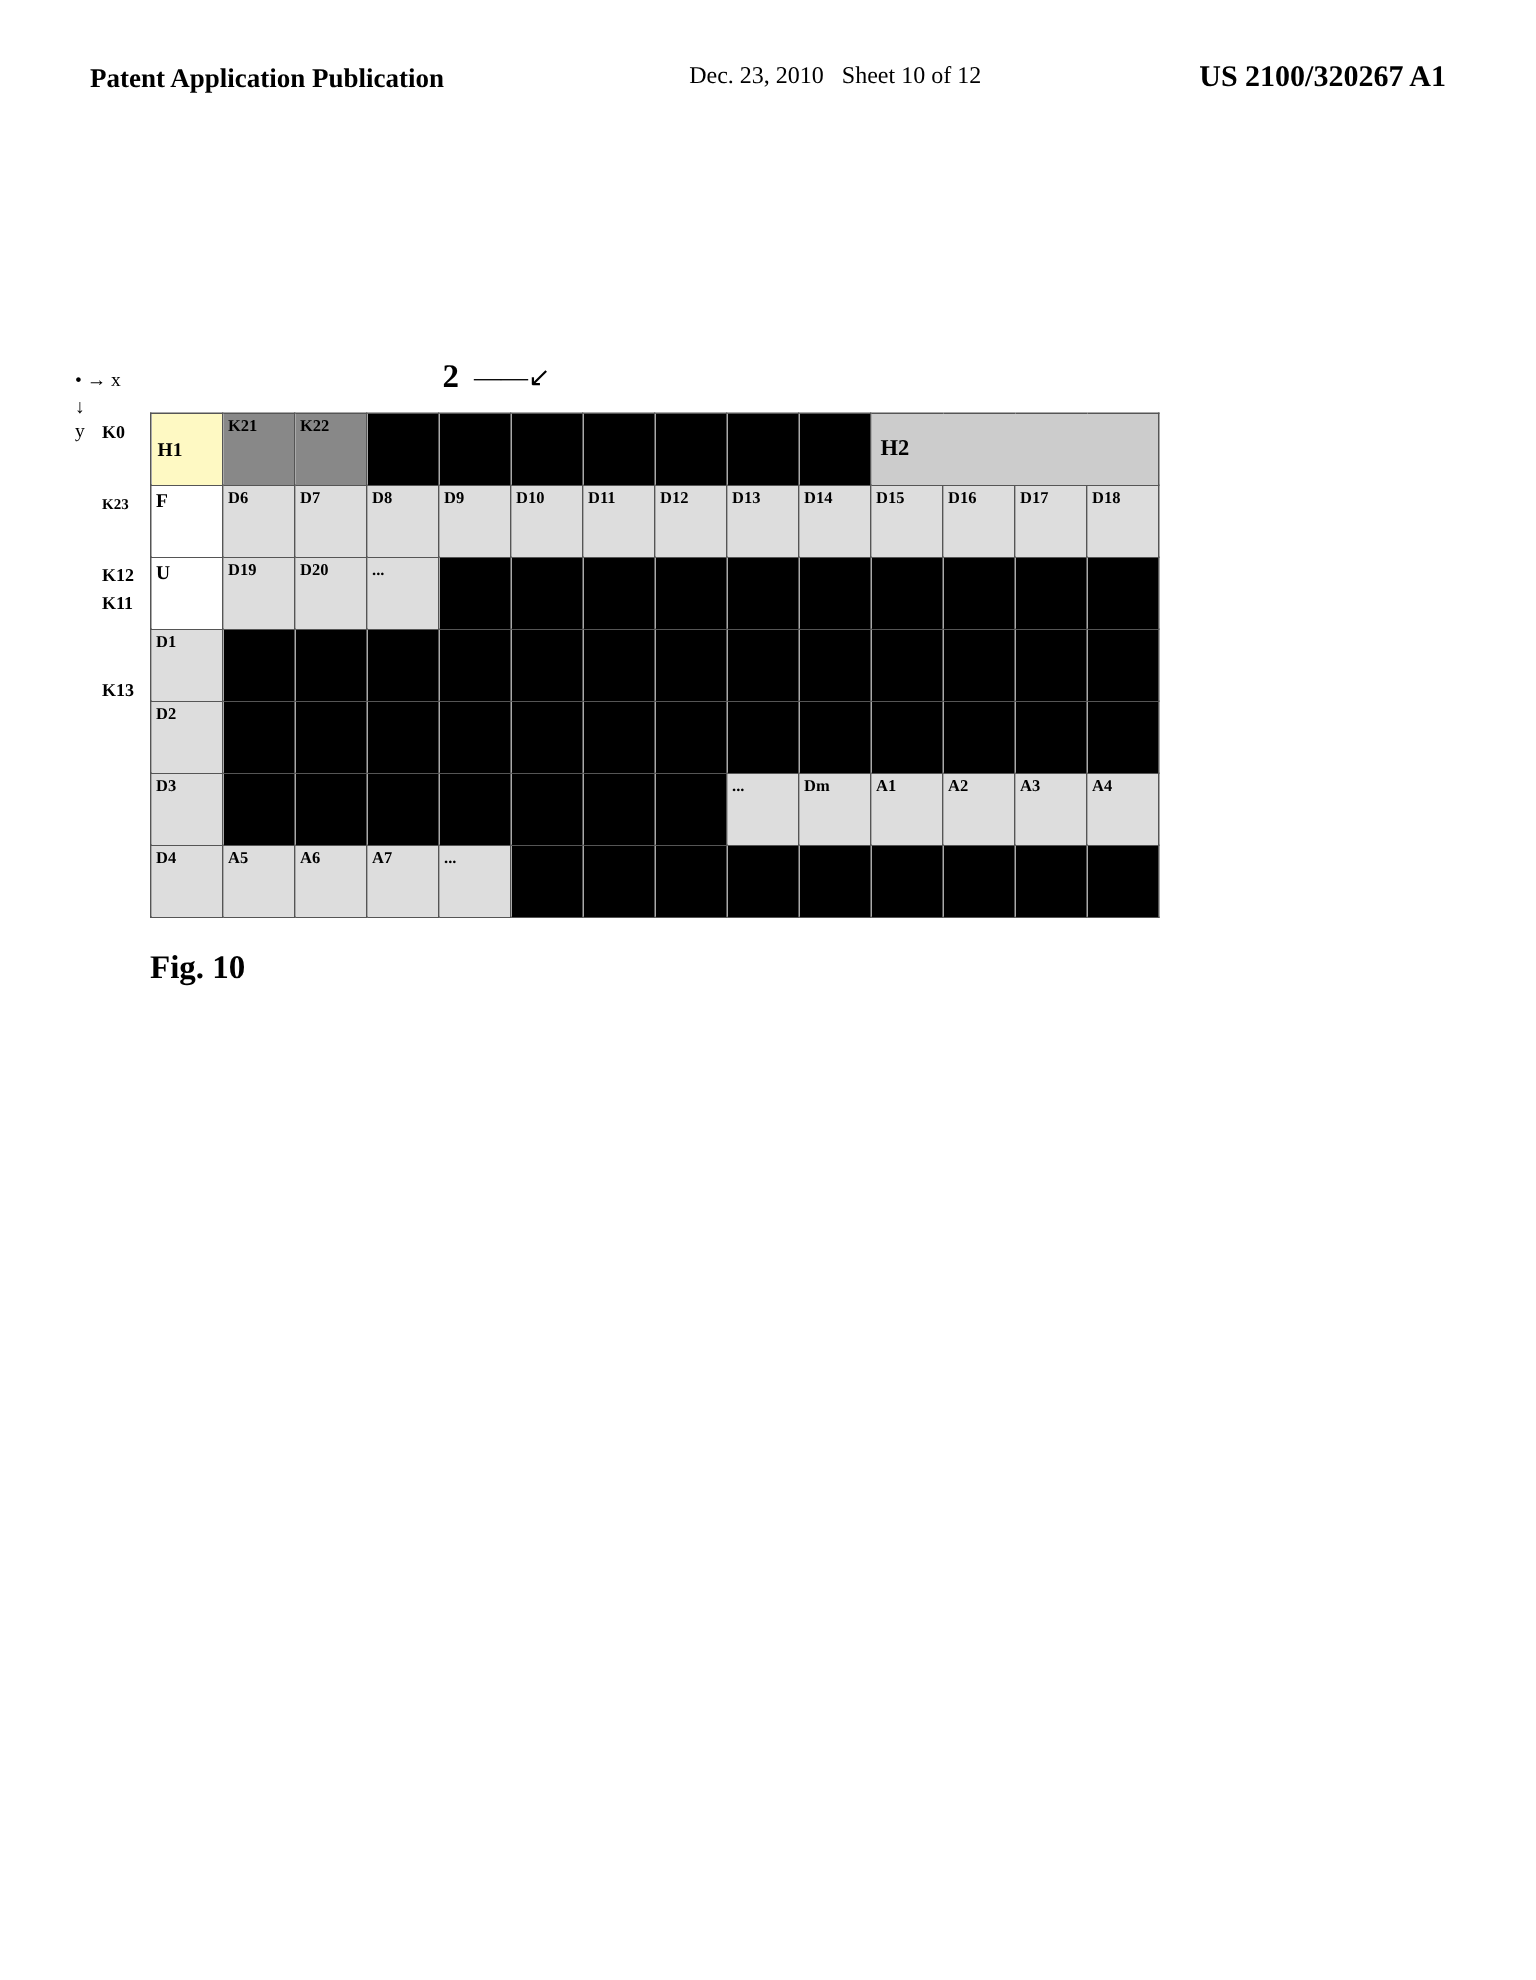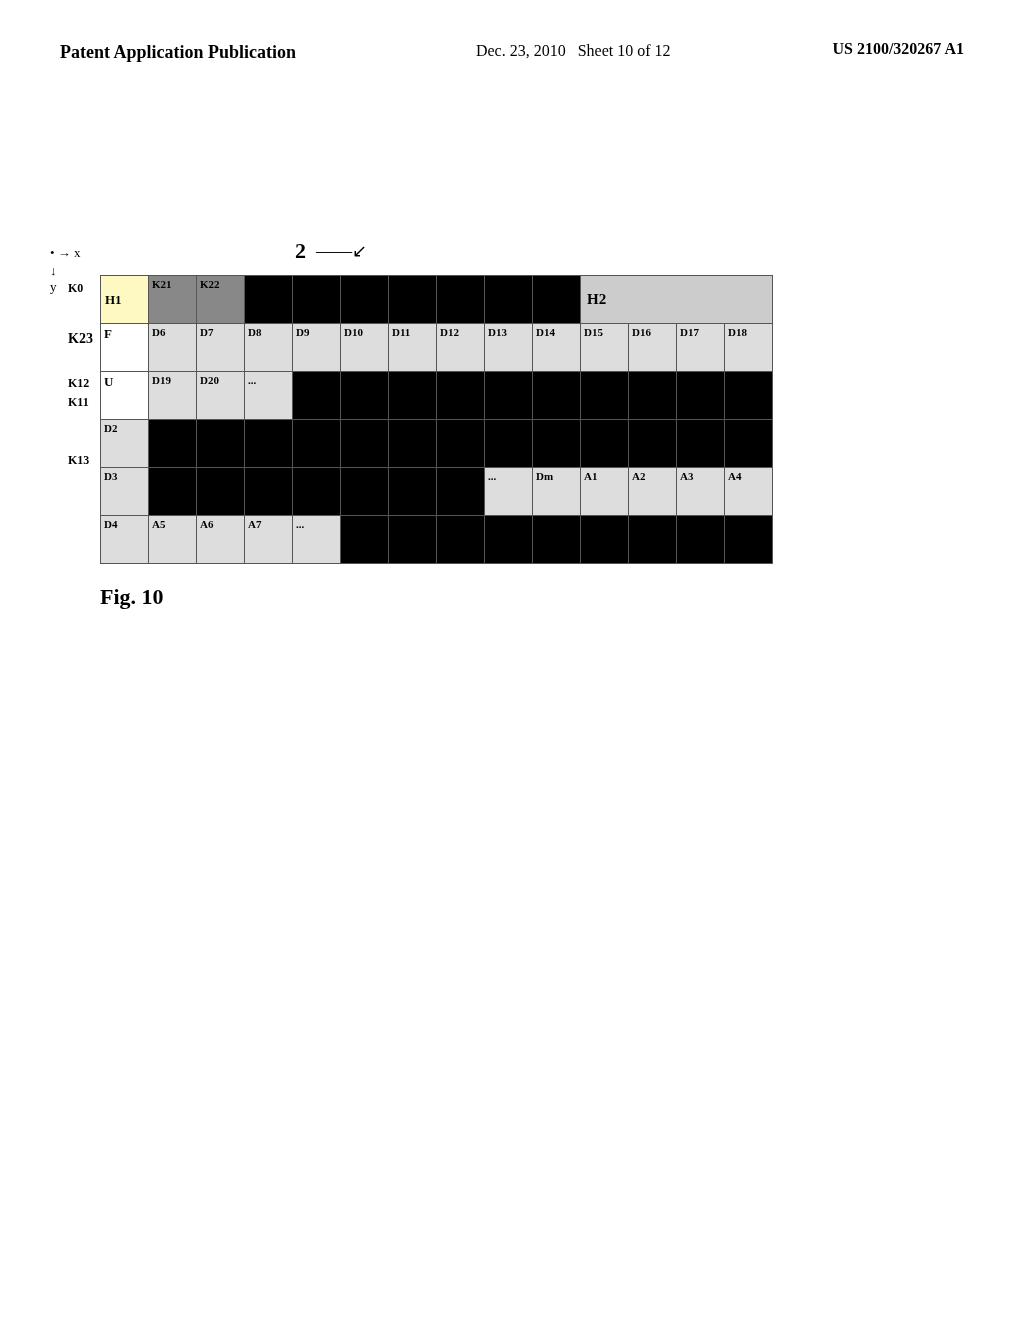--- a/index.html
+++ b/index.html
@@ -25,21 +25,21 @@
       font-weight: bold;
       line-height: 1.4;
     }
     .header-center {
       font-size: 16px;
       text-align: center;
       line-height: 1.4;
       margin-left: 18px;
     }
     .header-right {
-      font-size: 16px;
+      font-size: 20px;
       font-weight: bold;
     }
 
     
     .diagram-area {
       position: absolute;
       top: 220px;
       left: 60px;
       width: 880px;
     }
@@ -118,21 +118,21 @@
 
   <div style="position:absolute; top:18px; left:235px; display:flex; align-items:center; gap:10px;">
     <span style="font-size:22px; font-weight:bold;">2</span>
     <span style="font-size:18px;">——↙</span>
   </div>
 
   <div style="position:absolute; top:55px; left:40px;">
 
     <div style="position:absolute; top:6px; left:-32px; font-size:12px; font-weight:bold;">K0</div>
 
-    <div style="position:absolute; top:56px; left:-32px; font-size:14px; font-weight:bold;">K23</div>
+    <div style="position:absolute; top:56px; left:-32px; font-size:10px; font-weight:bold;">K23</div>
 
     <div style="position:absolute; top:101px; left:-32px; font-size:12px; font-weight:bold;">K12</div>
 
     <div style="position:absolute; top:120px; left:-32px; font-size:12px; font-weight:bold;">K11</div>
 
     <div style="position:absolute; top:178px; left:-32px; font-size:12px; font-weight:bold;">K13</div>
 
     <table class="grid-table">
 
       <tbody>
@@ -177,20 +177,36 @@
         <td style="background:#000;"></td>
         <td style="background:#000;"></td>
         <td style="background:#000;"></td>
         <td style="background:#000;"></td>
         <td style="background:#000;"></td>
         <td style="background:#000;"></td>
         <td style="background:#000;"></td>
         <td style="background:#000;"></td>
       </tr>
 
+      <tr>
+        <td class="light-cell">D1</td>
+        <td style="background:#000;"></td>
+        <td style="background:#000;"></td>
+        <td style="background:#000;"></td>
+        <td style="background:#000;"></td>
+        <td style="background:#000;"></td>
+        <td style="background:#000;"></td>
+        <td style="background:#000;"></td>
+        <td style="background:#000;"></td>
+        <td style="background:#000;"></td>
+        <td style="background:#000;"></td>
+        <td style="background:#000;"></td>
+        <td style="background:#000;"></td>
+        <td style="background:#000;"></td>
+      </tr>
 
       <tr>
         <td class="light-cell">D2</td>
         <td style="background:#000;"></td>
         <td style="background:#000;"></td>
         <td style="background:#000;"></td>
         <td style="background:#000;"></td>
         <td style="background:#000;"></td>
         <td style="background:#000;"></td>
         <td style="background:#000;"></td>

